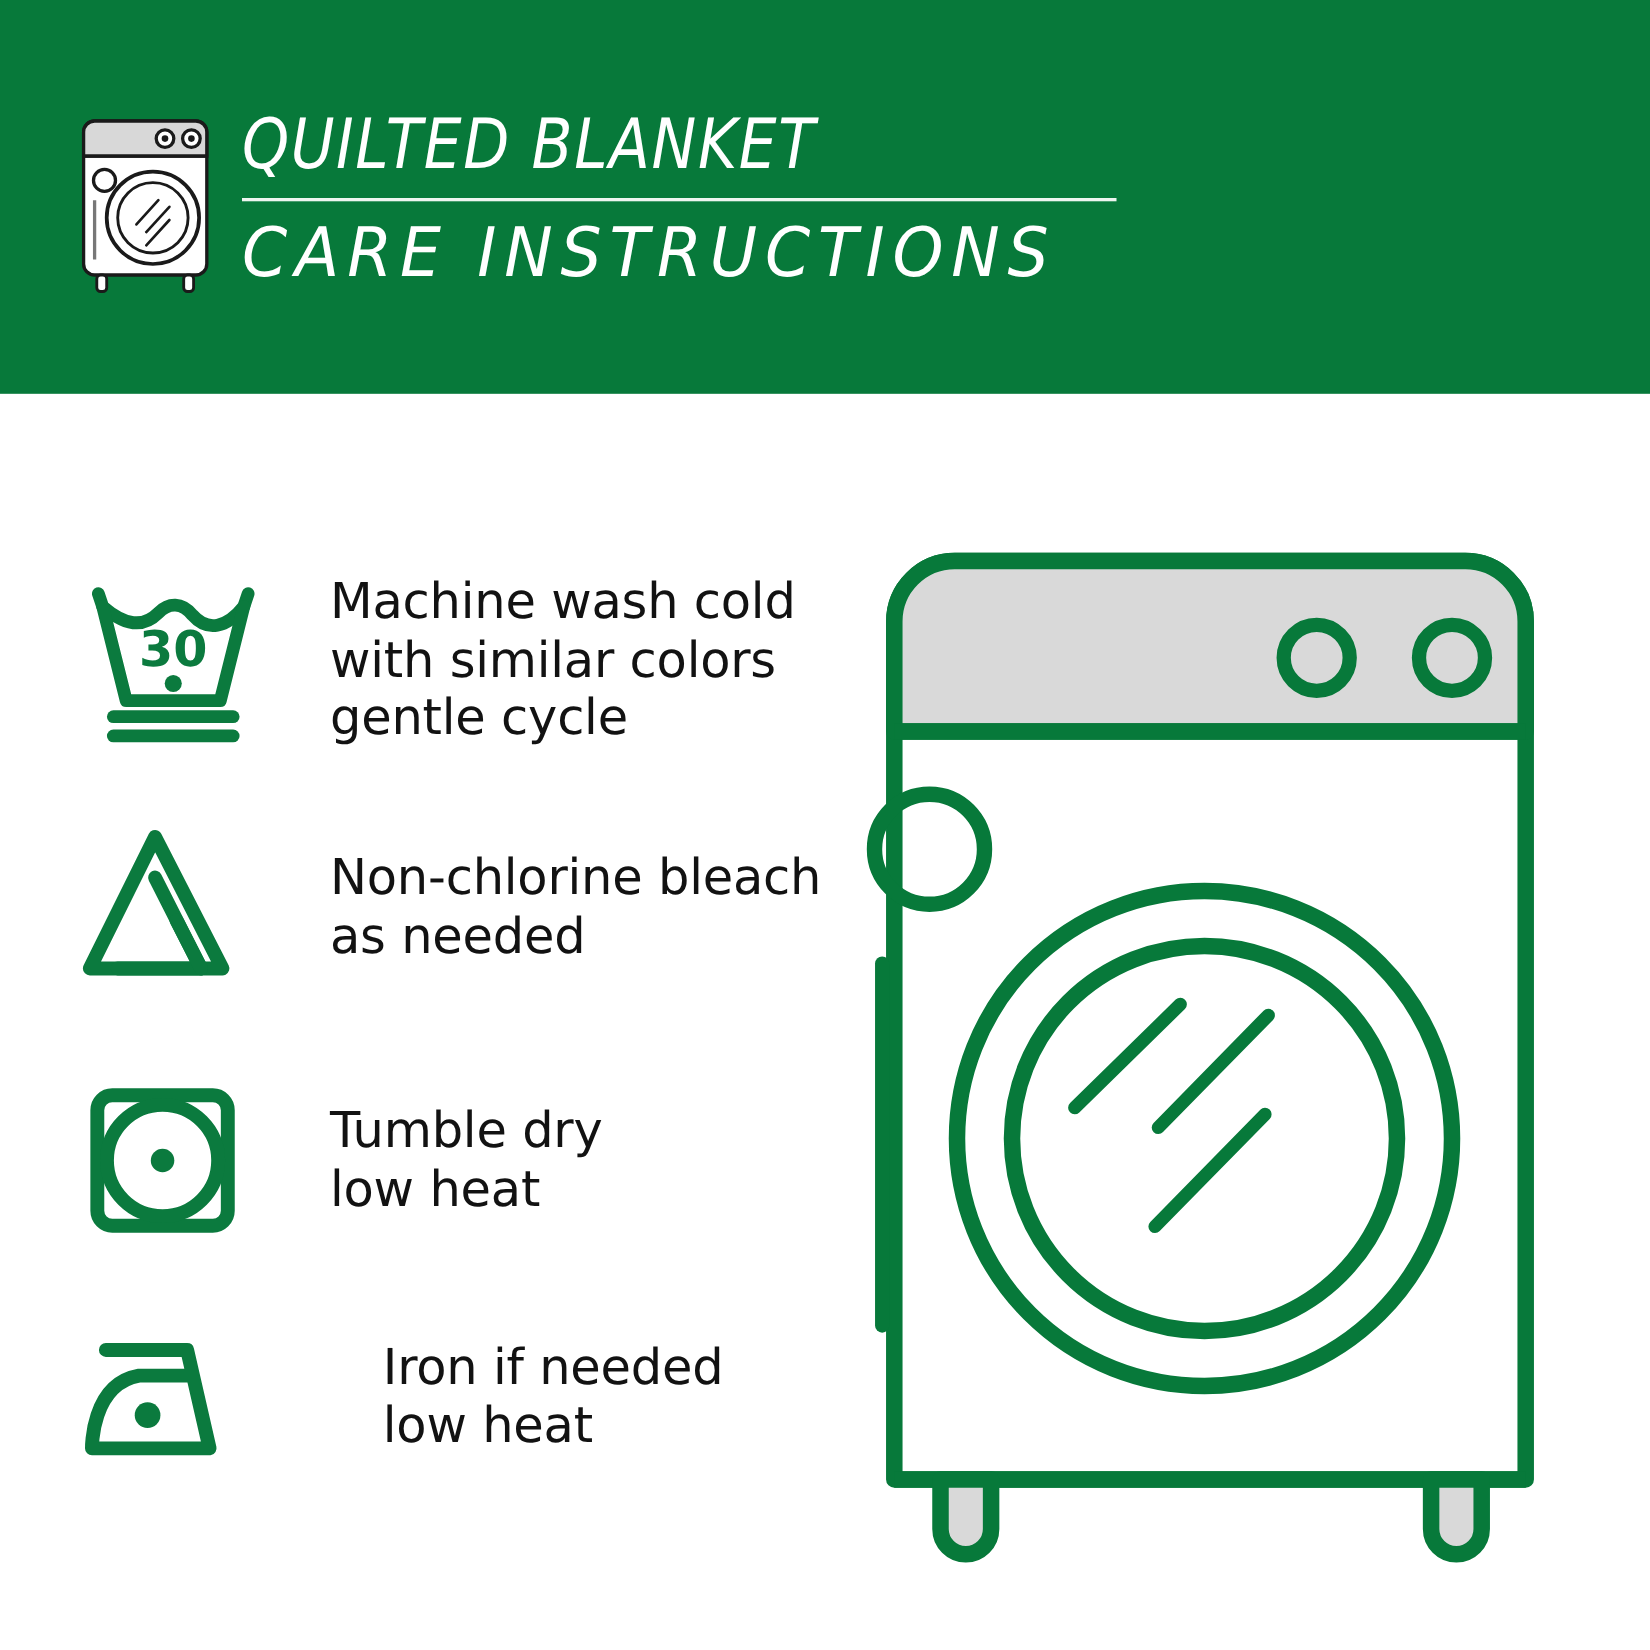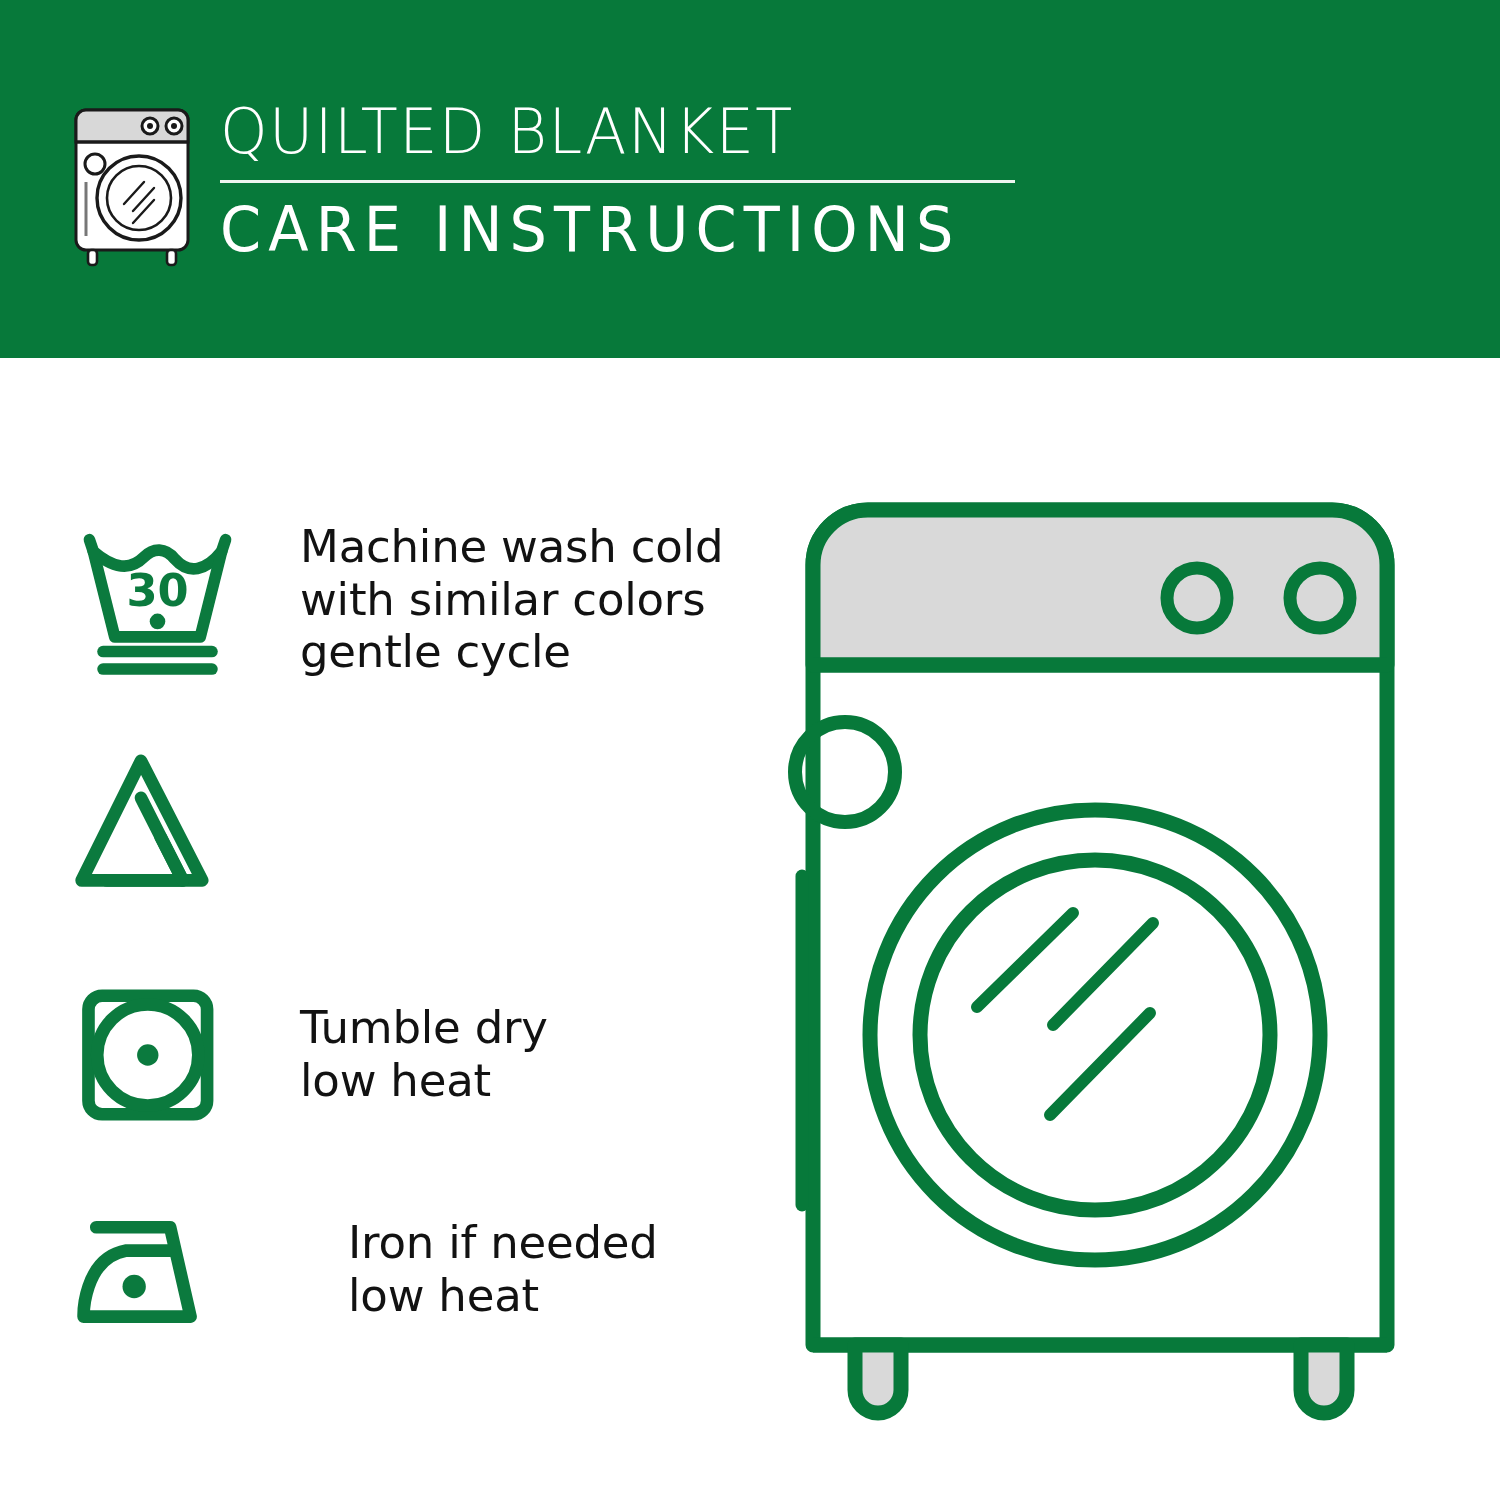--- a/index.html
+++ b/index.html
@@ -16,20 +16,21 @@
   }
 
   
   .header-band {
     position: absolute;
     left: 0;
     top: 0;
     width: 1500px;
     height: 358px;
     background: #07793a;
+    font-style: italic;
   }
   .header-inner {
     position: absolute;
     left: 62px;
     top: 96px;
     display: flex;
     align-items: flex-start;
   }
   .header-logo {
     width: 140px;
@@ -185,20 +186,22 @@
   <div class="care-row r1">
     <div class="care-symbol">
       <svg viewBox="0 0 180 160" width="175" height="160" aria-hidden="true">
         <g fill="none" stroke="#0b7a3e" stroke-width="13" stroke-linecap="round" stroke-linejoin="round">
           <path d="M73 14 L136 137 L12 137 Z"></path>
           <path d="M73 52 L116 137 L38 137"></path>
           <path d="M93 92 L116 137"></path>
         </g>
       </svg>
     </div>
+    <div class="care-text">Non-chlorine bleach
+as needed</div>
   </div>
 
   <div class="care-row r2">
     <div class="care-symbol">
       <svg viewBox="0 0 180 160" width="175" height="160" aria-hidden="true">
         <g fill="none" stroke="#0b7a3e" stroke-width="13" stroke-linejoin="round">
           <rect x="19" y="19" width="122" height="122" rx="14"></rect>
           <circle cx="80" cy="80" r="52"></circle>
         </g>
         <circle cx="80" cy="80" r="11" fill="#0b7a3e"></circle>

